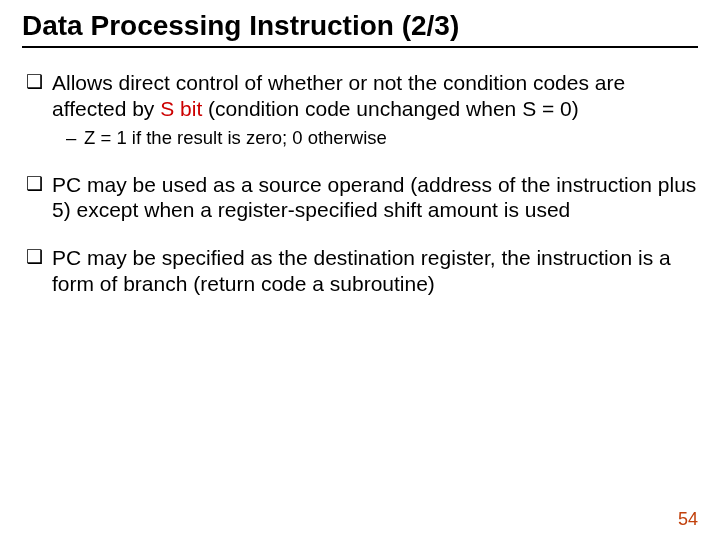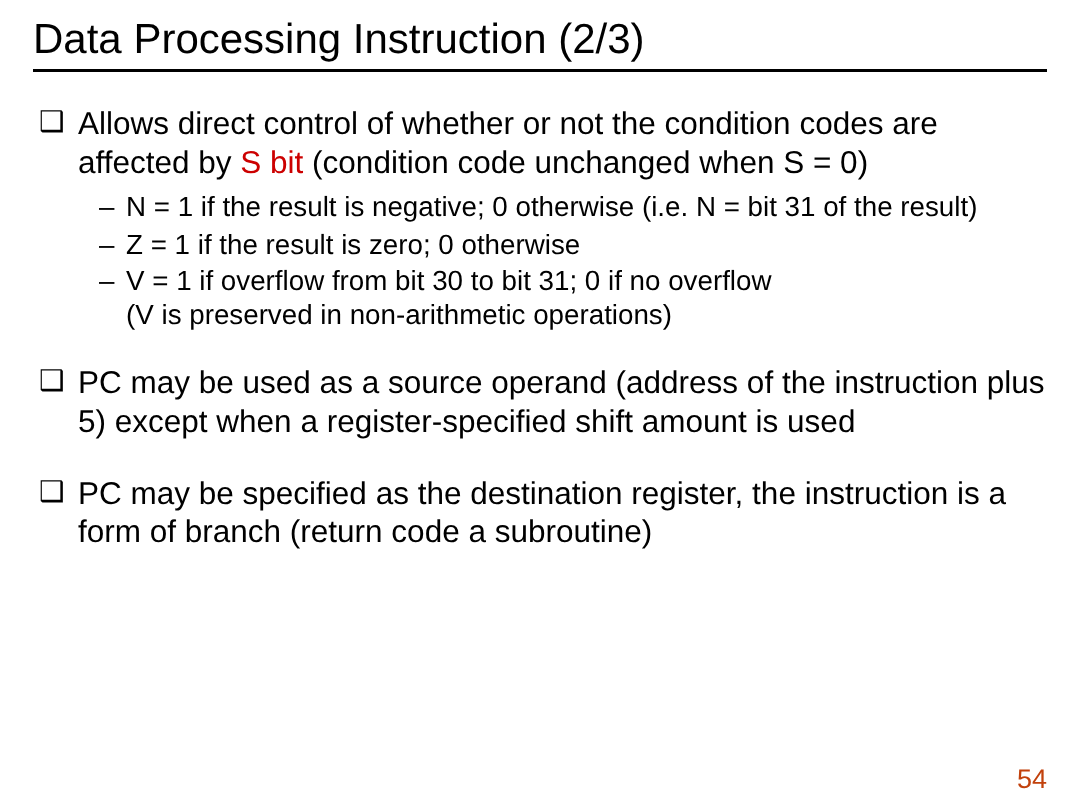--- a/index.html
+++ b/index.html
@@ -14,21 +14,21 @@
   }
   .slide {
     box-sizing: border-box;
     width: 720px;
     height: 540px;
     padding: 10px 22px 0 22px;
     position: relative;
   }
   .title {
     font-size: 28px;
-    font-weight: normal;
+    font-weight: bold;
     margin: 0 0 4px 0;
   }
   .rule {
     border: none;
     border-top: 2px solid #000;
     margin: 0 0 10px 0;
   }
   ul.level1 {
     list-style: none;
     margin: 0;
@@ -85,26 +85,21 @@
 <body>
 
 <div class="slide">
   <h1 class="title">Data Processing Instruction (2/3)</h1>
   <hr class="rule">
 
   <ul class="level1">
     <li>
       <span>Allows direct control of whether or not the condition codes are affected by </span><span class="sbit">S bit</span><span> (condition code unchanged when S = 0)</span>
       <ul class="level2">
-        <li>N = 1 if the result is negative; 0 otherwise (i.e. N = bit 31 of the result)</li>
         <li>Z = 1 if the result is zero; 0 otherwise</li>
-        <li>
-          <span>V = 1 if overflow from bit 30 to bit 31; 0 if no overflow</span>
-          <span class="sub-note">(V is preserved in non-arithmetic operations)</span>
-        </li>
       </ul>
     </li>
     <li>PC may be used as a source operand (address of the instruction plus 5) except when a register-specified shift amount is used</li>
     <li>PC may be specified as the destination register, the instruction is a form of branch (return code a subroutine)</li>
   </ul>
 
   <div class="pagenum">54</div>
 </div>
 
 </body></html>

